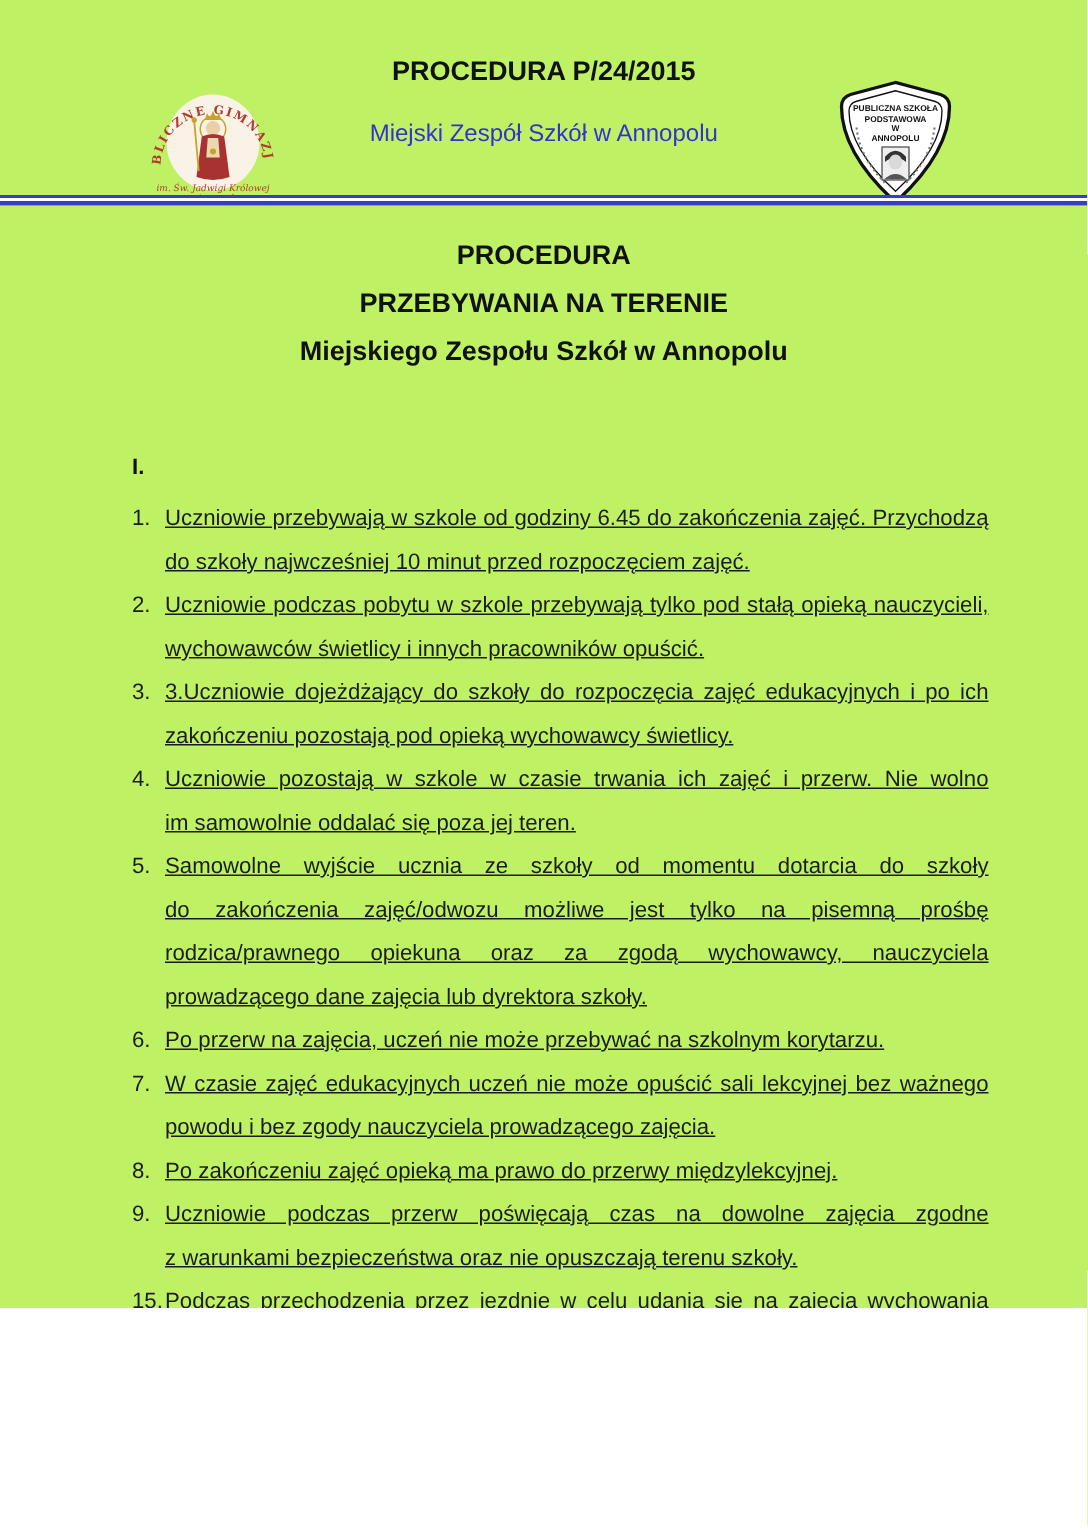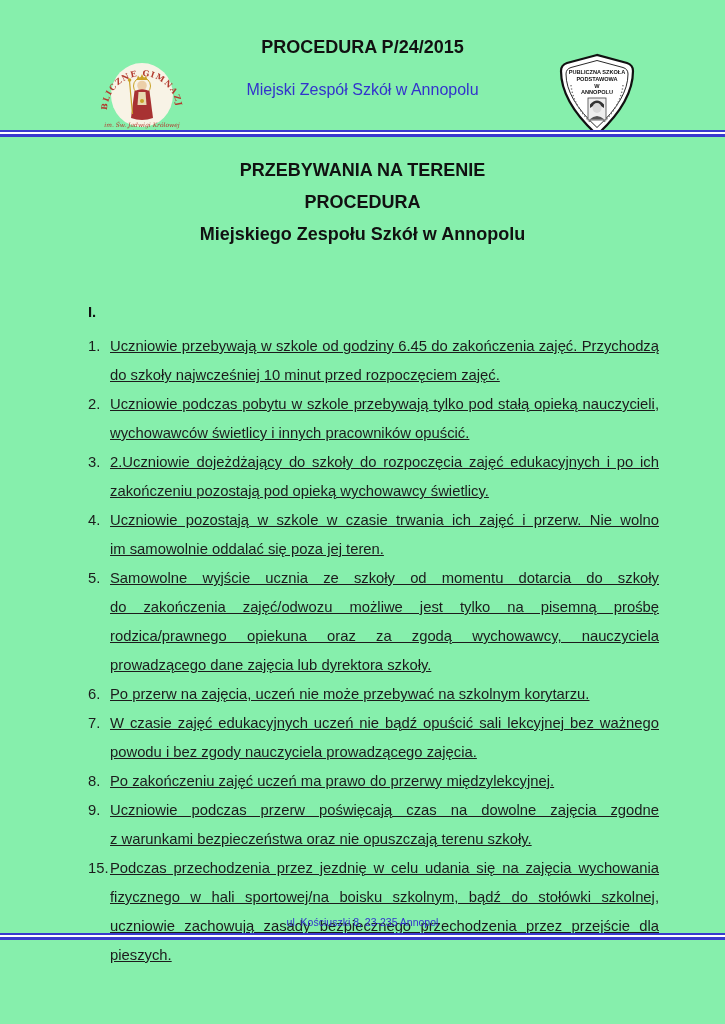--- a/index.html
+++ b/index.html
@@ -1,19 +1,19 @@
 <!DOCTYPE html>
 <html lang="pl"><head>
 <meta charset="utf-8">
 <style>
   html,body { margin:0; padding:0; background:#ffffff; }
   .page {
     position:relative;
-    width:725px; height:1024px;
-    background:#86efac;
+    width:725px; height:872px;
+    background:#bef264;
     font-family:"Liberation Sans", sans-serif;
     color:#1c1c1c;
     overflow:hidden;
   }
 
   
   .doc-number {
     position:absolute; top:37px; left:0; right:0;
     text-align:center; font-weight:bold; font-size:18px;
     color:#111;
@@ -113,61 +113,61 @@
       <ellipse cx="51" cy="55" rx="4.5" ry="5" fill="#d9d9d9"></ellipse>
       <path d="M43.5,66.5 Q51,59.5 58.5,66.5 Z" fill="#555"></path>
     </g>
     <path d="M25,32 Q27,52 45,70" stroke="#777" stroke-width="1.4" stroke-dasharray="1.4,2" fill="none"></path>
     <path d="M77,32 Q75,52 57,70" stroke="#777" stroke-width="1.4" stroke-dasharray="1.4,2" fill="none"></path>
   </svg>
 
   <div class="rule rule-top"></div>
 
   <div class="main-title">
+    <div>PROCEDURA</div>
     <div>PRZEBYWANIA NA TERENIE</div>
-    <div>PROCEDURA</div>
     <div>Miejskiego Zespołu Szkół w Annopolu</div>
   </div>
 
   <div class="section-heading">
     <span class="sec-num">I.</span>
   </div>
 
   <div class="list">
     <div class="item">
       <span class="num">1.</span>
       <span class="txt">Uczniowie przebywają w szkole od godziny 6.45 do zakończenia zajęć. Przychodzą do szkoły najwcześniej 10 minut przed rozpoczęciem zajęć.</span>
     </div>
     <div class="item">
       <span class="num">2.</span>
       <span class="txt">Uczniowie podczas pobytu w szkole przebywają tylko pod stałą opieką nauczycieli, wychowawców świetlicy i innych pracowników opuścić.</span>
     </div>
     <div class="item">
       <span class="num">3.</span>
-      <span class="txt">2.Uczniowie dojeżdżający do szkoły do rozpoczęcia zajęć edukacyjnych i po ich zakończeniu pozostają pod opieką wychowawcy świetlicy.</span>
+      <span class="txt">3.Uczniowie dojeżdżający do szkoły do rozpoczęcia zajęć edukacyjnych i po ich zakończeniu pozostają pod opieką wychowawcy świetlicy.</span>
     </div>
     <div class="item">
       <span class="num">4.</span>
       <span class="txt">Uczniowie pozostają w szkole w czasie trwania ich zajęć i przerw. Nie wolno im&nbsp;samowolnie oddalać się poza jej teren.</span>
     </div>
     <div class="item">
       <span class="num">5.</span>
       <span class="txt">Samowolne wyjście ucznia ze szkoły od momentu dotarcia do szkoły do&nbsp;zakończenia zajęć/odwozu możliwe jest tylko na pisemną prośbę rodzica/prawnego opiekuna oraz za zgodą wychowawcy, nauczyciela prowadzącego dane zajęcia lub dyrektora szkoły.</span>
     </div>
     <div class="item">
       <span class="num">6.</span>
       <span class="txt">Po przerw na zajęcia, uczeń nie może przebywać na szkolnym korytarzu.</span>
     </div>
     <div class="item">
       <span class="num">7.</span>
-      <span class="txt">W czasie zajęć edukacyjnych uczeń nie bądź opuścić sali lekcyjnej bez ważnego powodu i bez zgody nauczyciela prowadzącego zajęcia.</span>
+      <span class="txt">W czasie zajęć edukacyjnych uczeń nie może opuścić sali lekcyjnej bez ważnego powodu i bez zgody nauczyciela prowadzącego zajęcia.</span>
     </div>
     <div class="item">
       <span class="num">8.</span>
-      <span class="txt">Po zakończeniu zajęć uczeń ma prawo do przerwy międzylekcyjnej.</span>
+      <span class="txt">Po zakończeniu zajęć opieką ma prawo do przerwy międzylekcyjnej.</span>
     </div>
     <div class="item">
       <span class="num">9.</span>
       <span class="txt">Uczniowie podczas przerw poświęcają czas na dowolne zajęcia zgodne z&nbsp;warunkami bezpieczeństwa oraz nie opuszczają terenu szkoły.</span>
     </div>
     <div class="item">
       <span class="num">15.</span>
       <span class="txt">Podczas przechodzenia przez jezdnię w celu udania się na zajęcia wychowania fizycznego w hali sportowej/na boisku szkolnym, bądź do stołówki szkolnej, uczniowie zachowują zasady bezpiecznego przechodzenia przez przejście dla pieszych.</span>
     </div>
   </div>

